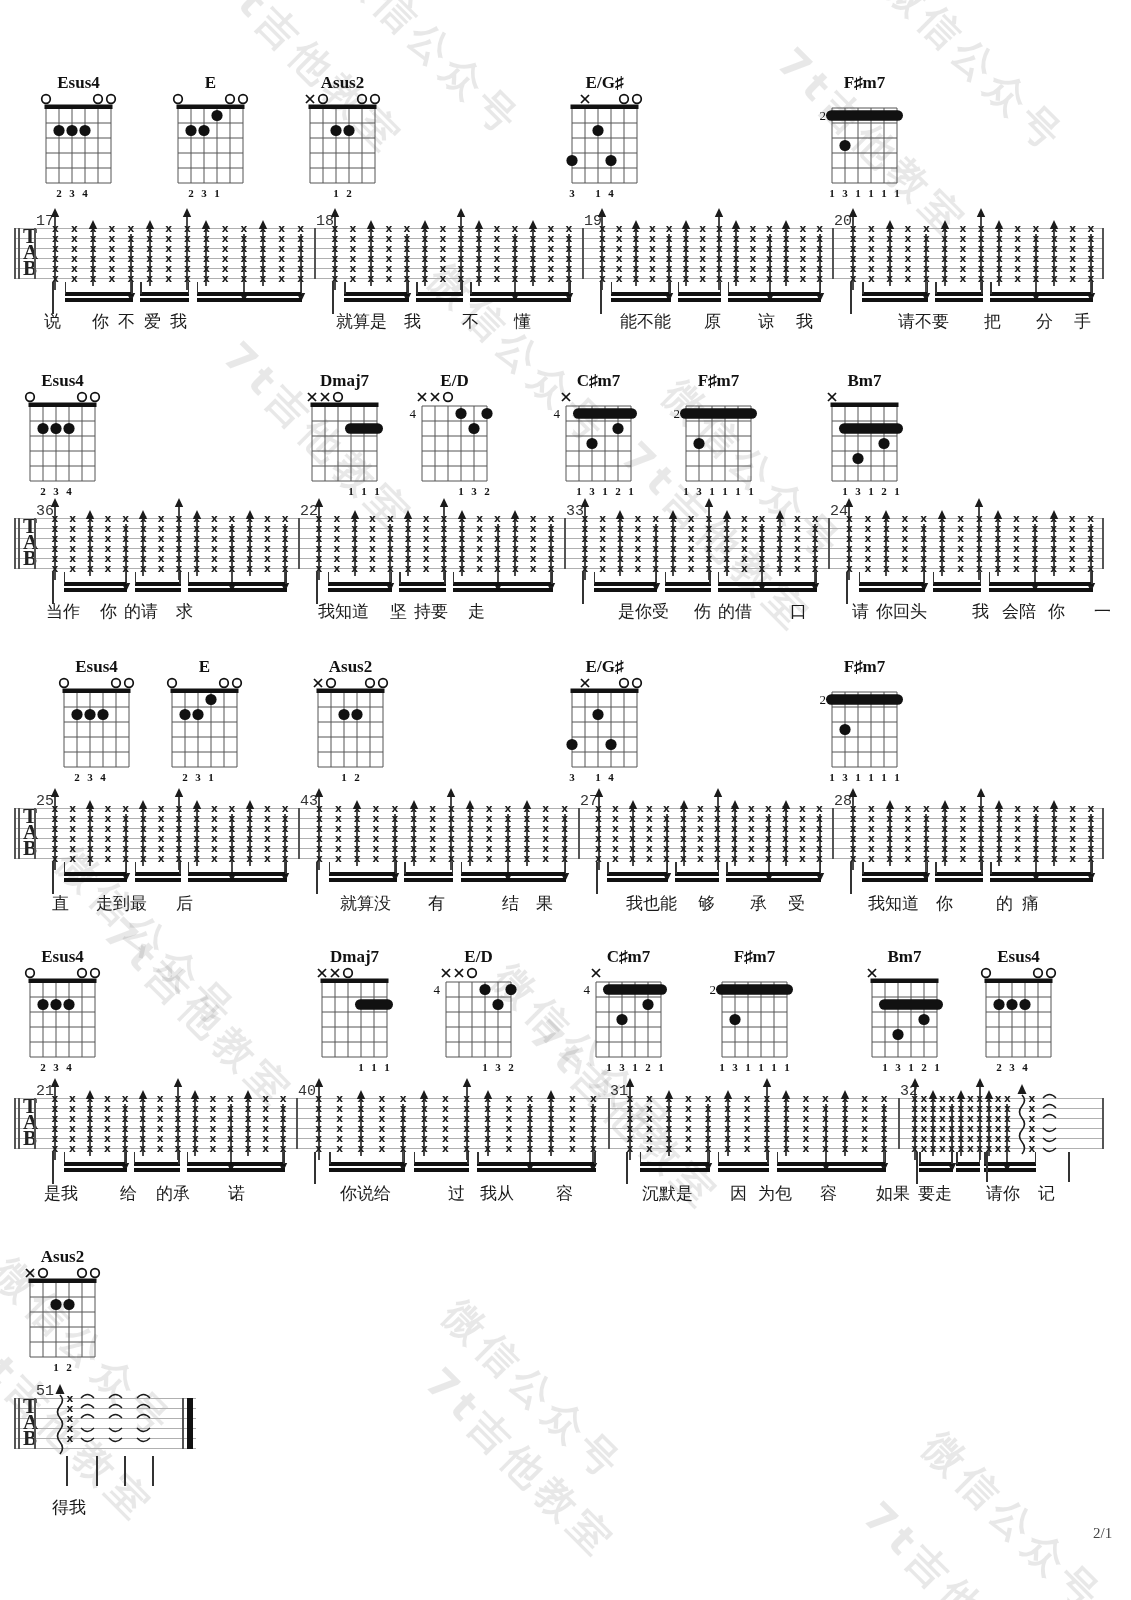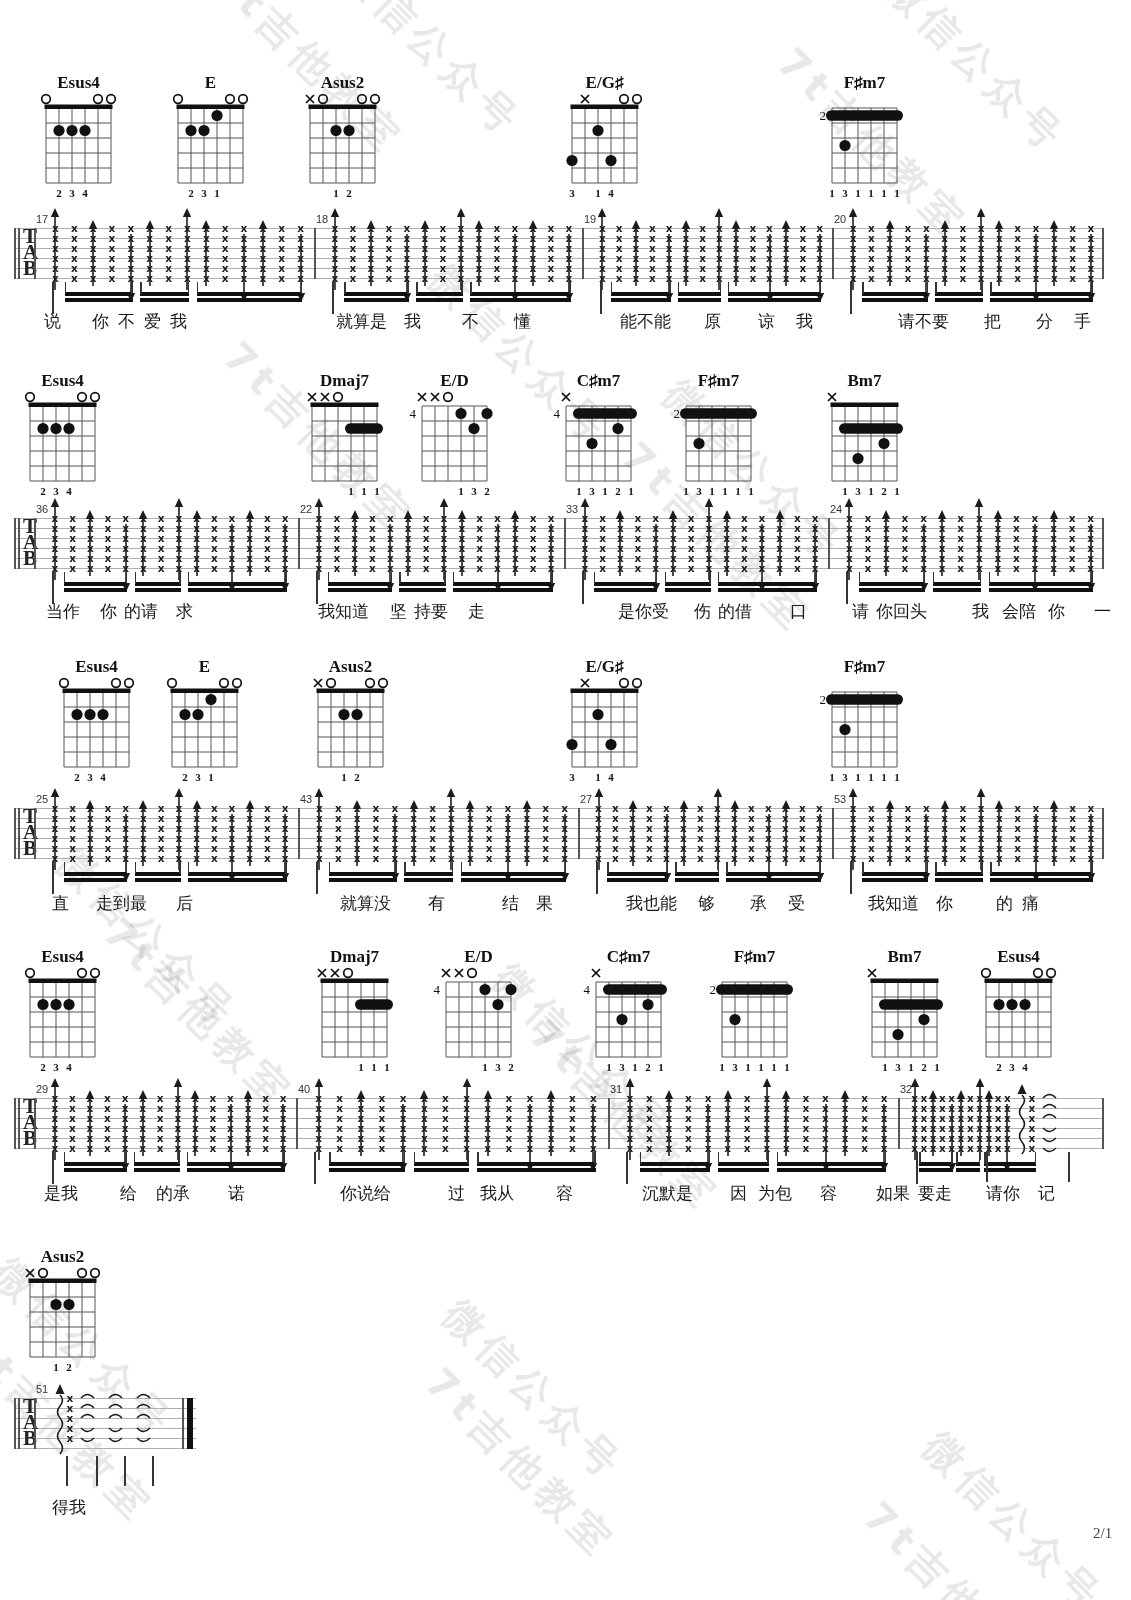--- a/index.html
+++ b/index.html
@@ -10,21 +10,21 @@
   }
   .wm{
     position:absolute;font-family:"DejaVu Sans",sans-serif;font-weight:bold;
     font-size:40px;letter-spacing:7px;white-space:nowrap;
     transform:rotate(45deg);transform-origin:left top;pointer-events:none;
   }
   .staff-line{position:absolute;height:1px;background:#b0b0b0;}
   .barline{position:absolute;width:2px;background:#555;}
   .thickbar{position:absolute;background:#111;}
   .tabletter{position:absolute;font-family:"Liberation Serif",serif;font-weight:bold;font-size:21px;color:#222;line-height:1;}
-  .mnum{position:absolute;font-family:Liberation Sans, sans-serif;font-size:11px;color:#333;}
+  .mnum{position:absolute;font-family:Liberation Mono, monospace;font-size:15px;color:#333;}
   .xg{position:absolute;font-family:"DejaVu Sans",sans-serif;font-weight:bold;font-size:10.5px;line-height:10px;height:10px;width:12px;text-align:center;color:#1c1c1c;}
   .lyr{position:absolute;font-family:"DejaVu Sans",sans-serif;font-size:17px;color:#1a1a1a;white-space:nowrap;}
   .beam{position:absolute;background:#111;}
   .stem{position:absolute;width:1.5px;background:#333;}
   .pagenum{position:absolute;font-family:"Liberation Serif",serif;font-size:15px;color:#444;}
   svg{position:absolute;overflow:visible;}
 </style>
 </head>
 <body>
 
@@ -2001,21 +2001,21 @@
     <div class="beam" style="left: 675px; top: 872px; width: 44.2px; height: 4px;"></div>
     <div class="beam" style="left: 675px; top: 878px; width: 44.2px; height: 4px;"></div>
     <div class="stem" style="left: 675px; top: 862px; height: 12px;"></div>
     <div class="stem" style="left: 717.7px; top: 862px; height: 12px;"></div>
     <div class="beam" style="left: 726px; top: 872px; width: 95.2px; height: 4px;"></div>
     <div class="beam" style="left: 726px; top: 878px; width: 95.2px; height: 4px;"></div>
     <div class="stem" style="left: 726px; top: 862px; height: 12px;"></div>
     <div class="stem" style="left: 819.7px; top: 862px; height: 12px;"></div>
     <div class="stem" style="left: 596px; top: 862px; height: 32px;"></div>
     <div class="barline" style="left: 832px; top: 808px; height: 51px;"></div>
-    <div class="mnum" style="left: 834px; top: 793px;">53</div>
+    <div class="mnum" style="left: 834px; top: 793px;">28</div>
     <div class="xg" style="left: 847.143px; top: 803px;">x</div>
     <div class="xg" style="left: 847.143px; top: 813px;">x</div>
     <div class="xg" style="left: 847.143px; top: 823px;">x</div>
     <div class="xg" style="left: 847.143px; top: 833px;">x</div>
     <div class="xg" style="left: 847.143px; top: 843px;">x</div>
     <div class="xg" style="left: 847.143px; top: 853px;">x</div>
     <svg width="10" height="82" style="left: 848.143px; top: 788px;">
       <line x1="5" y1="82" x2="5" y2="8" stroke="#1c1c1c" stroke-width="1.6"></line>
       <polygon points="0.8,9 5,0 9.2,9" fill="#1c1c1c"></polygon>
     </svg>
@@ -2341,21 +2341,21 @@
     <div class="staff-line" style="left: 14px; top: 1128px; width: 1090px;"></div>
     <div class="staff-line" style="left: 14px; top: 1138px; width: 1090px;"></div>
     <div class="staff-line" style="left: 14px; top: 1148px; width: 1090px;"></div>
     <div class="barline" style="left: 14px; top: 1098px; height: 51px;"></div>
     <div class="barline" style="left: 17.5px; top: 1098px; height: 51px;"></div>
     <div class="tabletter" style="left: 23px; top: 1096px;">T</div>
     <div class="tabletter" style="left: 23px; top: 1112px;">A</div>
     <div class="tabletter" style="left: 23px; top: 1128px;">B</div>
     <div class="barline" style="left: 1102px; top: 1098px; height: 51px;"></div>
     <div class="barline" style="left: 34px; top: 1098px; height: 51px;"></div>
-    <div class="mnum" style="left: 36px; top: 1083px;">29</div>
+    <div class="mnum" style="left: 36px; top: 1083px;">21</div>
     <div class="xg" style="left: 48.7857px; top: 1093px;">x</div>
     <div class="xg" style="left: 48.7857px; top: 1103px;">x</div>
     <div class="xg" style="left: 48.7857px; top: 1113px;">x</div>
     <div class="xg" style="left: 48.7857px; top: 1123px;">x</div>
     <div class="xg" style="left: 48.7857px; top: 1133px;">x</div>
     <div class="xg" style="left: 48.7857px; top: 1143px;">x</div>
     <svg width="10" height="82" style="left: 49.7857px; top: 1078px;">
       <line x1="5" y1="82" x2="5" y2="8" stroke="#1c1c1c" stroke-width="1.6"></line>
       <polygon points="0.8,9 5,0 9.2,9" fill="#1c1c1c"></polygon>
     </svg>

